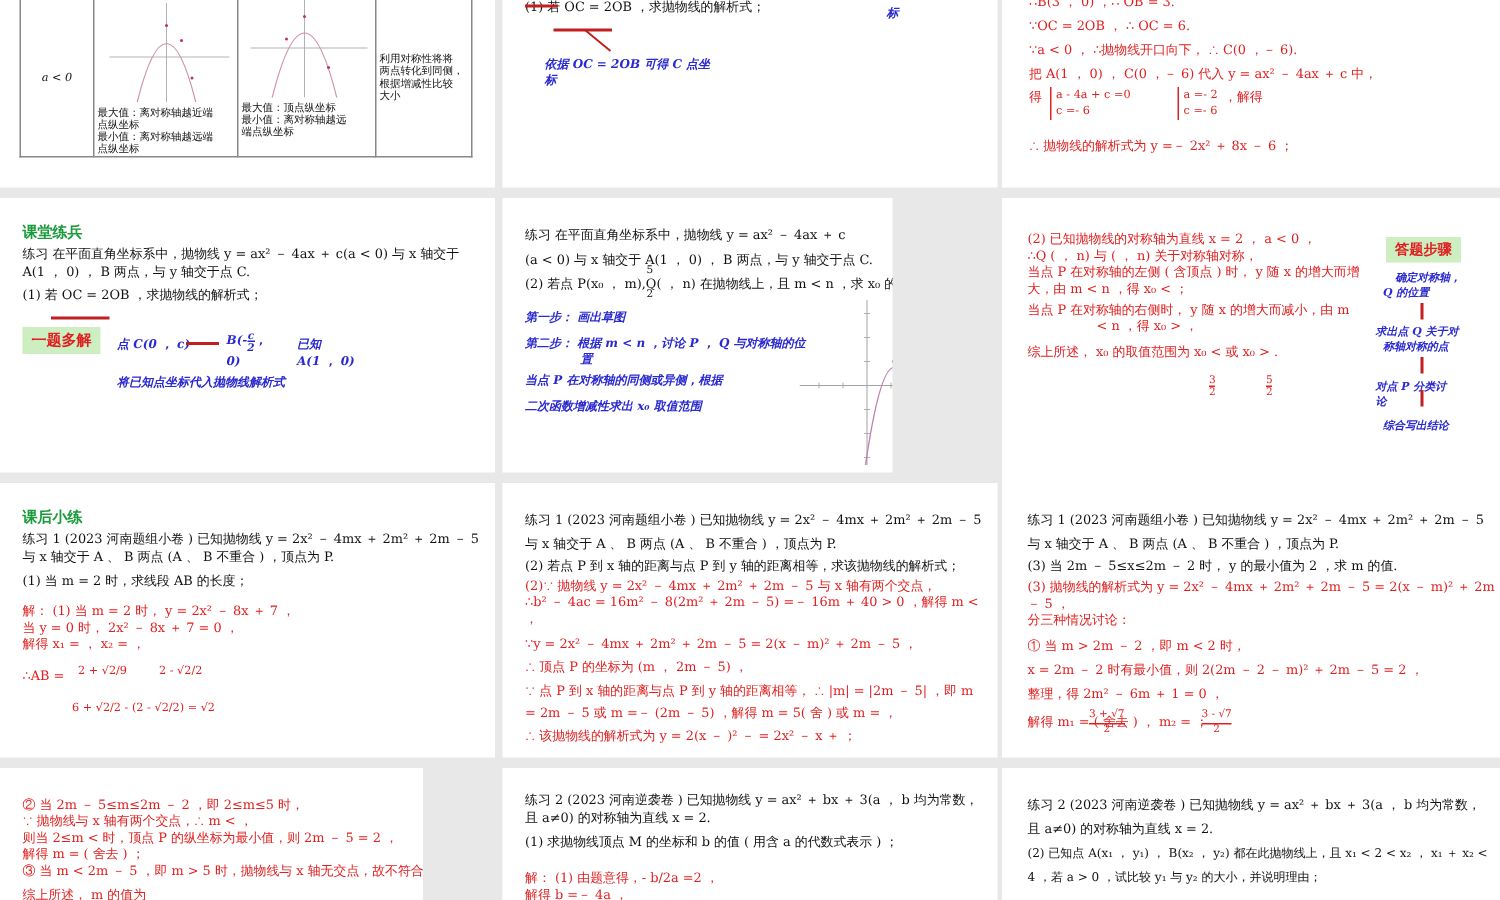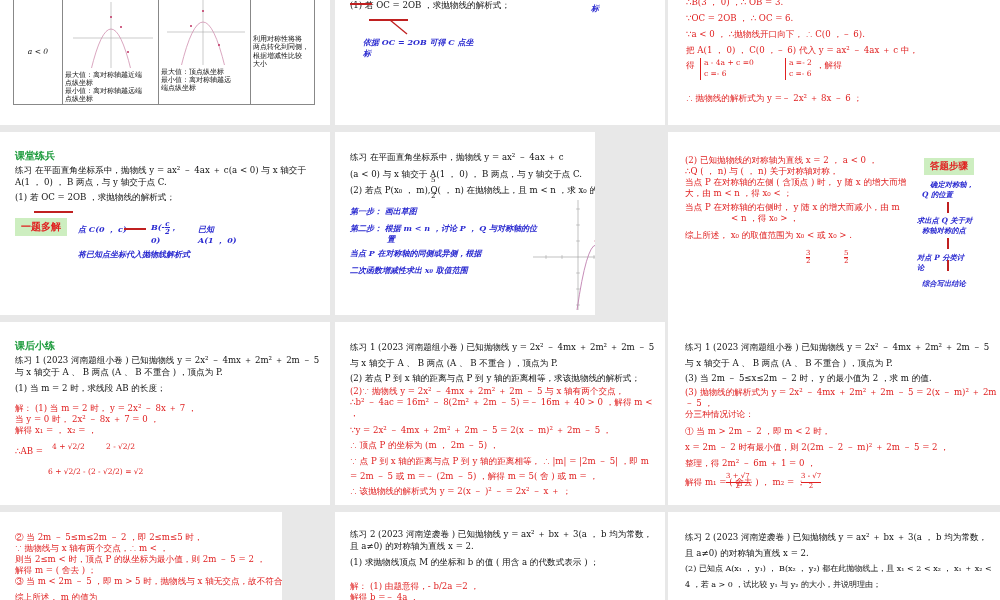--- a/index.html
+++ b/index.html
@@ -196,21 +196,21 @@
 
 <div class="slide" style="left:0;top:322px;width:330px;height:183px;">
   <div class="txt green-head" style="left:15px;top:18px;">课后小练</div>
   <div class="txt blk" style="left:15px;top:33px;">练习 1 (2023 河南题组小卷 ) 已知抛物线 y = 2x² － 4mx ＋ 2m² ＋ 2m － 5</div>
   <div class="txt blk" style="left:15px;top:45px;">与 x 轴交于 A 、 B 两点 (A 、 B 不重合 ) ，顶点为 P.</div>
   <div class="txt blk" style="left:15px;top:61px;">(1) 当 m = 2 时，求线段 AB 的长度；</div>
   <div class="txt red" style="left:15px;top:81px;">解： (1) 当 m = 2 时， y = 2x² － 8x ＋ 7 ，</div>
   <div class="txt red" style="left:15px;top:92px;">当 y = 0 时， 2x² － 8x ＋ 7 = 0 ，</div>
   <div class="txt red" style="left:15px;top:103px;">解得 x₁ =                           ， x₂ =                          ，</div>
   <div class="txt red" style="left:15px;top:124px;">∴AB =</div>
-  <div class="txt red" style="left:52px;top:120px;font-size:7.5px;">4 + √2/2</div>
+  <div class="txt red" style="left:52px;top:120px;font-size:7.5px;">2 + √2/9</div>
   <div class="txt red" style="left:106px;top:120px;font-size:7.5px;">2 - √2/2</div>
   <div class="txt red" style="left:48px;top:145px;font-size:7.5px;">6 + √2/2 - (2 - √2/2) = √2</div>
 </div>
 
 <div class="slide" style="left:335px;top:322px;width:330px;height:183px;">
   <div class="txt blk" style="left:15px;top:20px;">练习 1 (2023 河南题组小卷 ) 已知抛物线 y = 2x² － 4mx ＋ 2m² ＋ 2m － 5</div>
   <div class="txt blk" style="left:15px;top:36px;">与 x 轴交于 A 、 B 两点 (A 、 B 不重合 ) ，顶点为 P.</div>
   <div class="txt blk" style="left:15px;top:51px;">(2) 若点 P 到 x 轴的距离与点 P 到 y 轴的距离相等，求该抛物线的解析式；</div>
   <div class="txt red" style="left:15px;top:64px;">(2)∵ 抛物线  y = 2x² － 4mx ＋ 2m² ＋ 2m － 5 与 x 轴有两个交点，</div>
   <div class="txt red" style="left:15px;top:75px;">∴b² － 4ac = 16m² － 8(2m² ＋ 2m － 5) =－ 16m ＋ 40 &gt; 0 ，解得 m &lt;</div>

